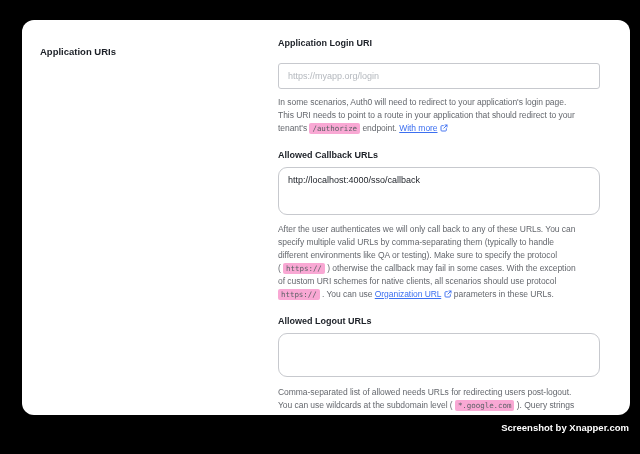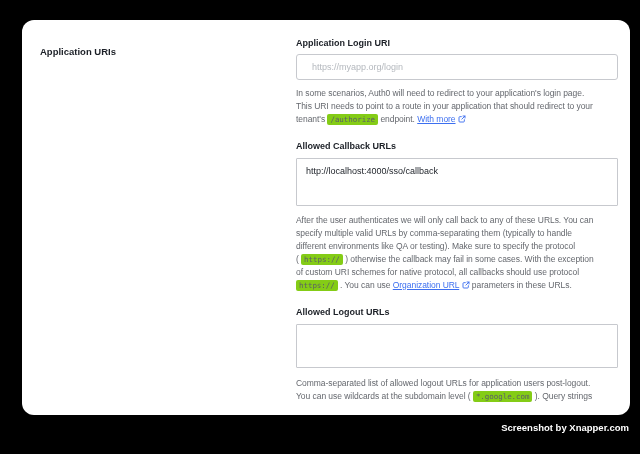--- a/index.html
+++ b/index.html
@@ -22,53 +22,53 @@
   .section-title {
     position: absolute;
     left: 18px; top: 17px;
     font-size: 9.5px;
     font-weight: 700;
     color: #1c2027;
     line-height: 13px;
   }
   .form-col {
     position: absolute;
-    left: 274px; top: 17px;
+    left: 256px; top: 17px;
     width: 322px;
   }
   .field-label {
     display: block;
     font-size: 9px;
     font-weight: 700;
     color: #1c2027;
     line-height: 13px;
   }
   .label-gap { margin-top: 14px; }
   .text-input {
     box-sizing: border-box;
     display: block;
     width: 100%; height: 26px;
-    margin-top: 4px;
+    margin-top: 13px;
     border: 1px solid #c7c9ce;
     border-radius: 3px;
-    padding: 0 15px;
+    padding: 0 9px;
     font-size: 9px;
     color: #1c2027;
     font-family: inherit;
     background: #ffffff;
     outline: none;
   }
   .text-input::placeholder { color: #b4b8be; }
   .url-textarea {
     box-sizing: border-box;
     display: block;
     width: 100%;
     margin-top: 5px;
     border: 1px solid #c7c9ce;
-    border-radius: 1px;
+    border-radius: 9px;
     padding: 6px 9px;
     font-size: 9px;
     line-height: 12px;
     color: #1c2027;
     font-family: inherit;
     background: #ffffff;
     resize: none;
     outline: none;
   }
   .ta-callback { height: 48px; }
@@ -79,21 +79,21 @@
     line-height: 13px;
     color: #65686e;
     letter-spacing: -0.05px;
   }
   .help-cb  { margin-top: 8px; }
   .help-lo  { margin-top: 9px; }
   .line { display: block; white-space: nowrap; }
   .chip {
     font-family: "DejaVu Sans Mono", "Liberation Mono", monospace;
     font-size: 7.5px;
-    background: #84cc16;
+    background: #f9a8d4;
     color: #5c6066;
     padding: 1px 3px;
     border-radius: 2px;
   }
   .hlink {
     color: #3c6ff0;
     text-decoration: underline;
     cursor: pointer;
   }
   .ext {
@@ -152,40 +152,40 @@
       </span>
       <span class="line">
         <span>different environments like QA or testing). Make sure to specify the protocol</span>
       </span>
       <span class="line">
         <span>(</span>
         <code class="chip">https://</code>
         <span>) otherwise the callback may fail in some cases. With the exception</span>
       </span>
       <span class="line">
-        <span>of custom URI schemes for native protocol, all callbacks should use protocol</span>
+        <span>of custom URI schemes for native clients, all scenarios should use protocol</span>
       </span>
       <span class="line">
         <code class="chip">https://</code>
         <span>. You can use</span>
         <a class="hlink">Organization URL</a>
         <svg class="ext" viewBox="0 0 12 12" fill="none" stroke="currentColor" stroke-width="1.4" stroke-linecap="round" stroke-linejoin="round">
           <path d="M5 2.5H2.8A1.3 1.3 0 0 0 1.5 3.8v5.4a1.3 1.3 0 0 0 1.3 1.3h5.4a1.3 1.3 0 0 0 1.3-1.3V7"></path>
           <path d="M7.5 1.5h3v3"></path>
           <path d="M10.5 1.5 5.8 6.2"></path>
         </svg>
         <span>parameters in these URLs.</span>
       </span>
     </p>
 
     <label class="field-label label-gap">Allowed Logout URLs</label>
     <textarea class="url-textarea ta-logout" spellcheck="false" style=""></textarea>
     <p class="help help-lo">
       <span class="line">
-        <span>Comma-separated list of allowed logout URLs for application users post-logout.</span>
+        <span>Comma-separated list of allowed needs URLs for redirecting users post-logout.</span>
       </span>
       <span class="line">
         <span>You can use wildcards at the subdomain level (</span>
         <code class="chip">*.google.com</code>
         <span>). Query strings</span>
       </span>
     </p>
 
   </div>
 </div>

